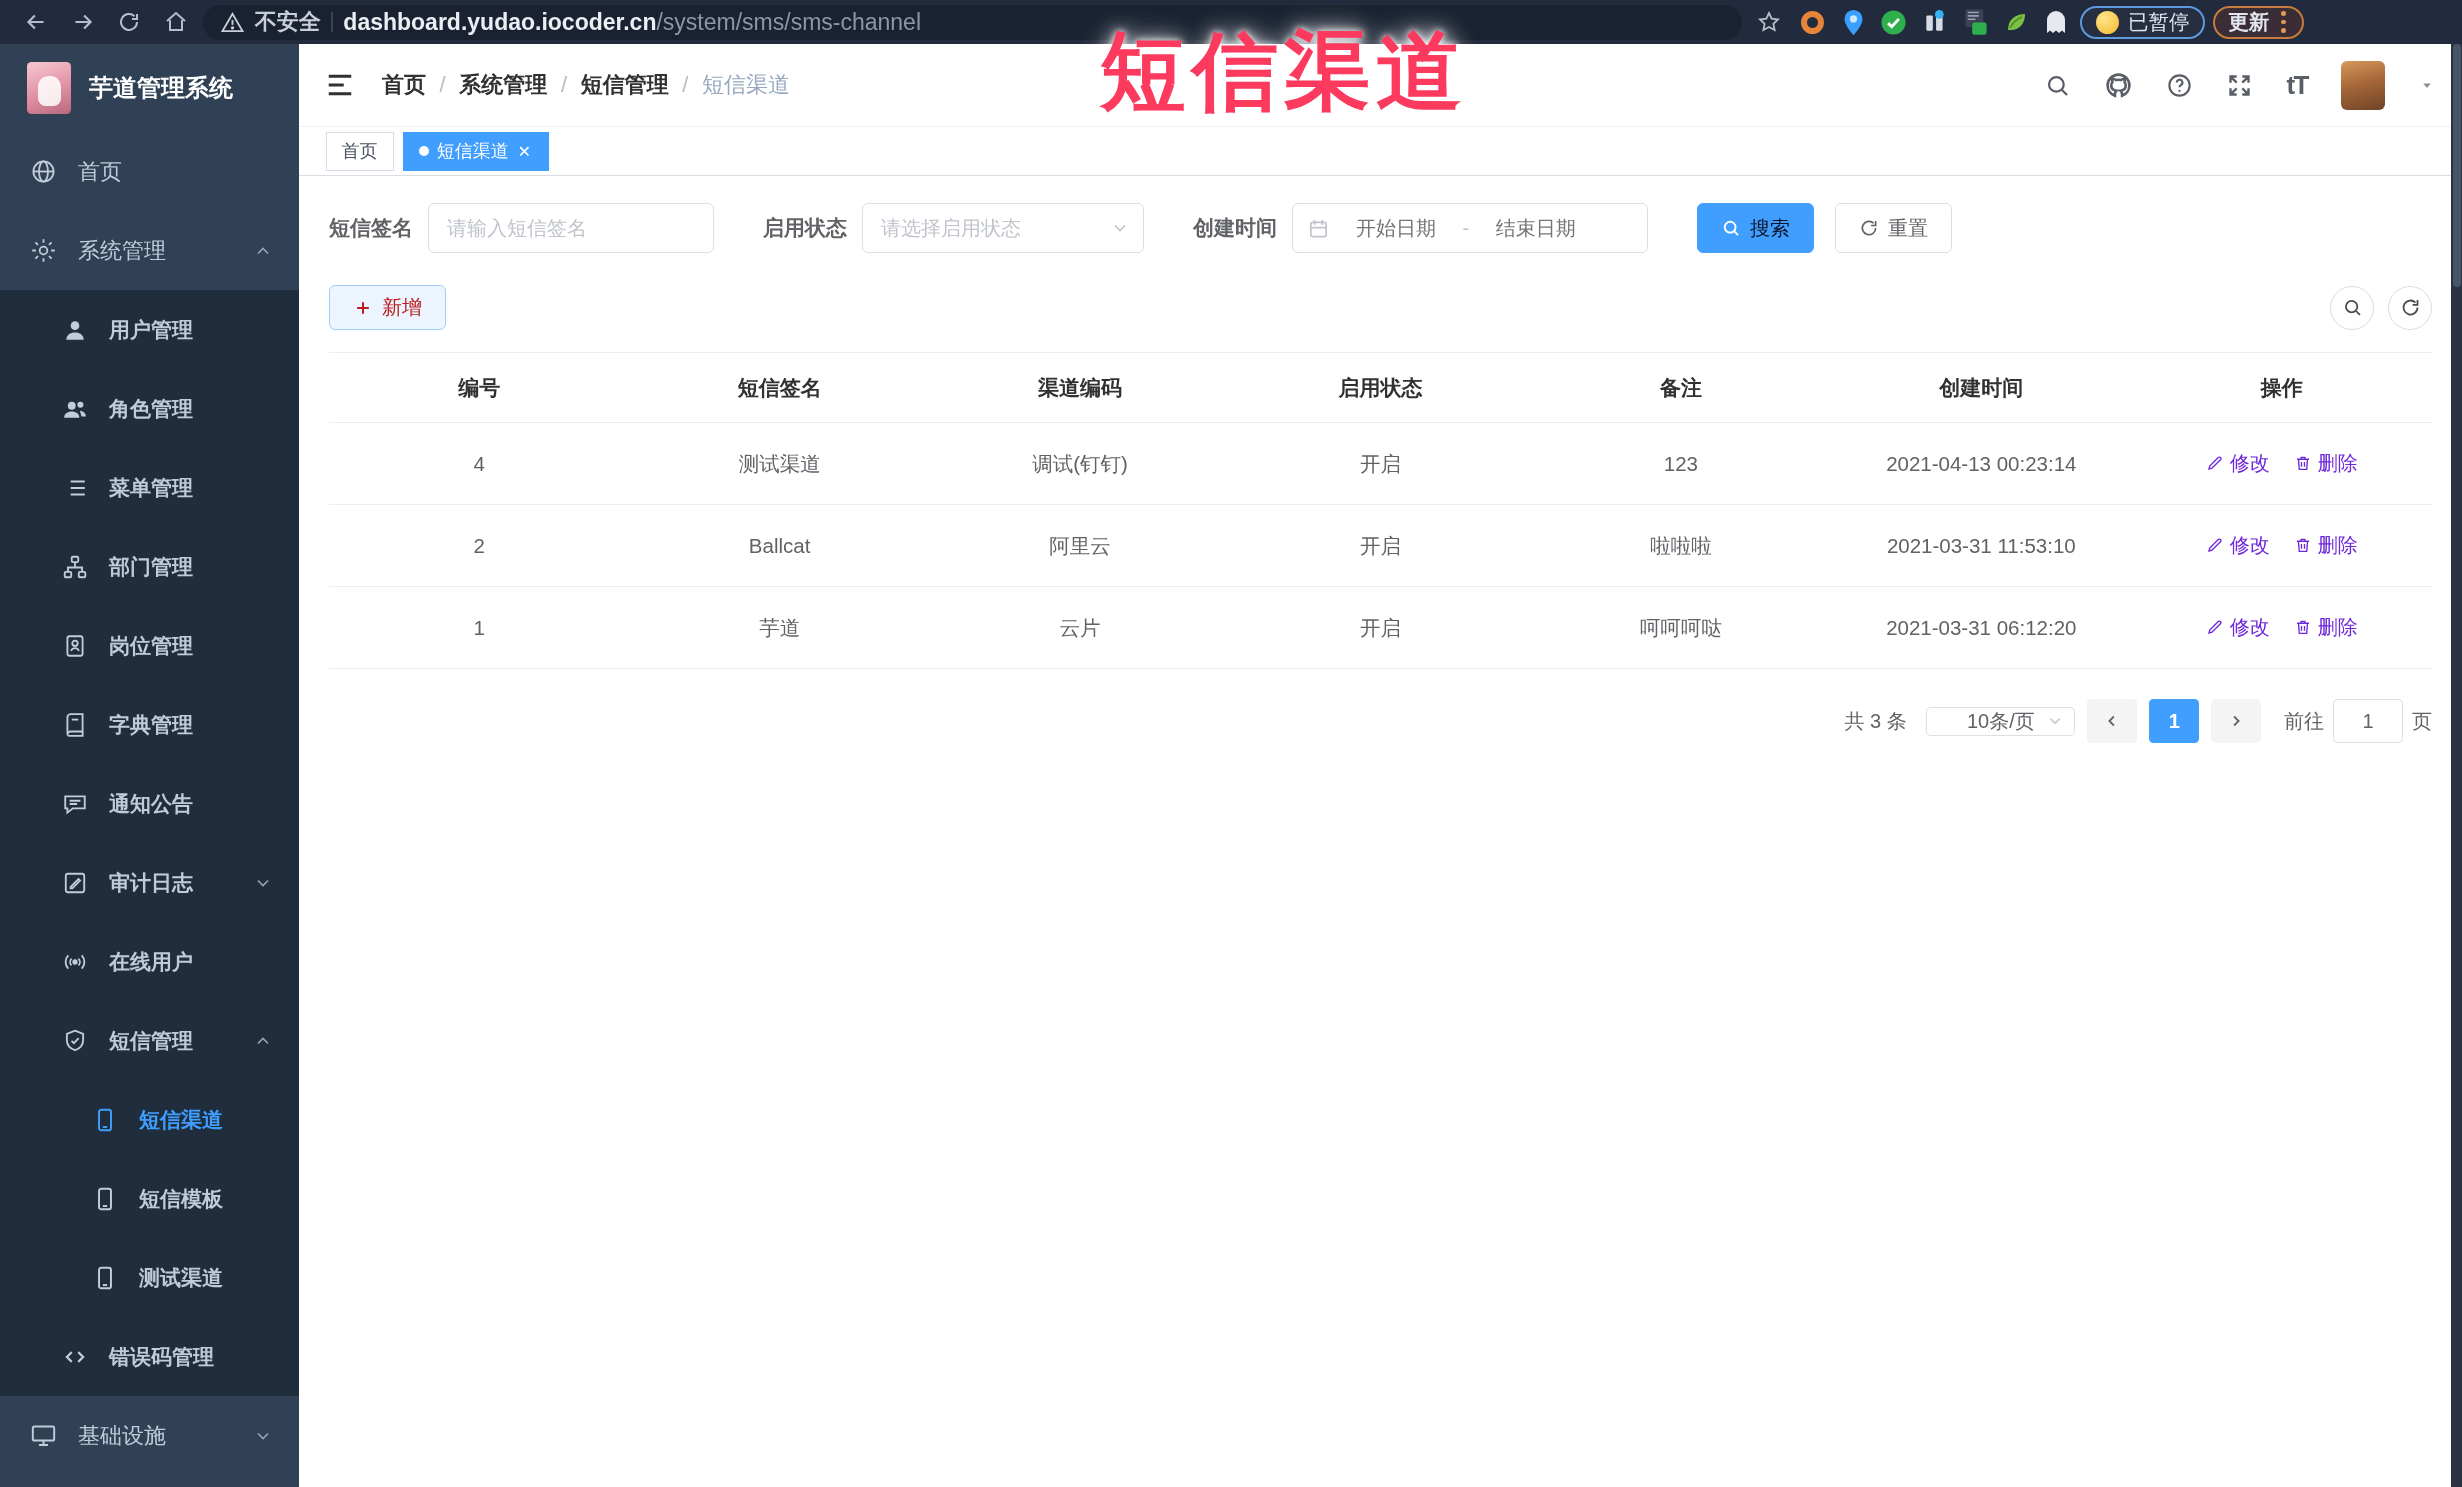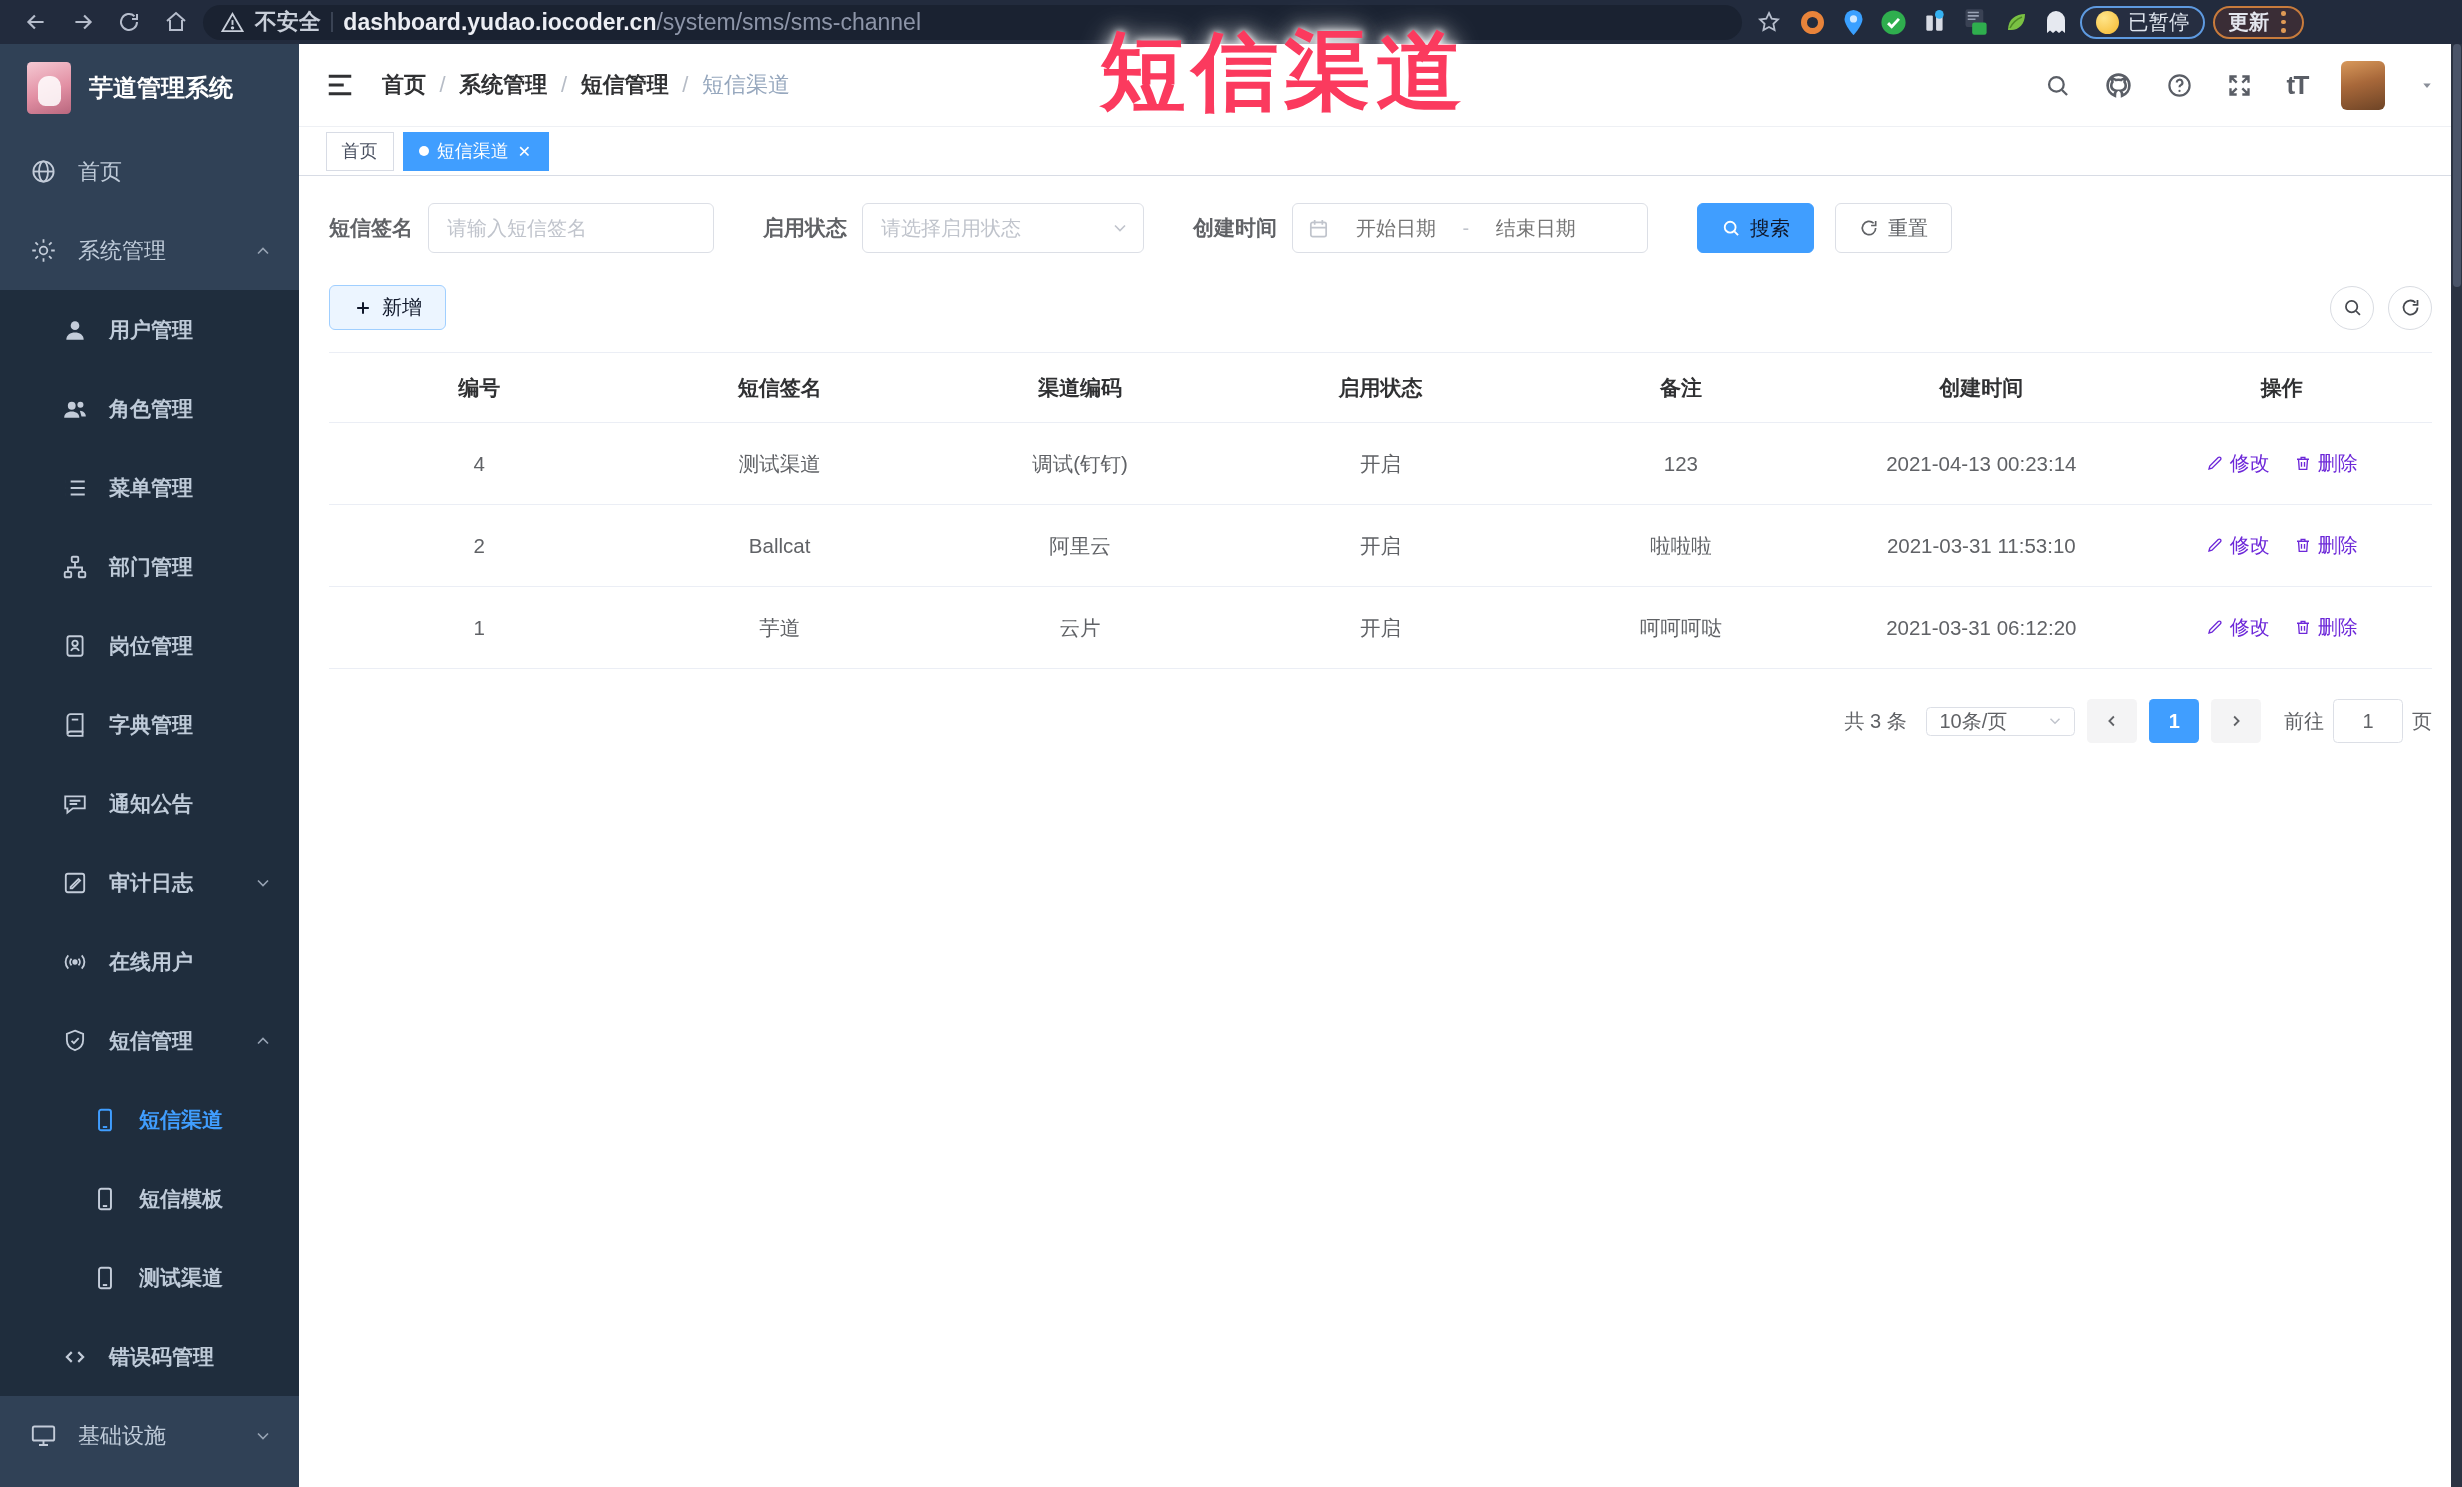--- a/index.html
+++ b/index.html
@@ -72,35 +72,35 @@
   input { font-family:inherit; outline:none; }
   .tin { height:50px; border:0.8px solid #dcdfe6; border-radius:6px; font-size:20px; color:#606266; padding:0 18px; }
   .tin::placeholder { color:#c0c4cc; }
   .selwrap { position:relative; display:inline-flex; align-items:center; }
   .selwrap .chevd { position:absolute; right:13.6px; color:#c0c4cc; pointer-events:none; }
   .drange { height:50px; width:356px; border:0.8px solid #dcdfe6; border-radius:6px; display:flex; align-items:center; padding:0 13.6px; gap:6px; }
   .drange input { border:none; height:45px; font-size:20px; width:121px; text-align:center; color:#606266; }
   .drange .dsep { color:#c0c4cc; font-size:20px; }
   .btn { height:50px; display:inline-flex; align-items:center; justify-content:center; gap:9px; border-radius:6px; font-size:20px; padding:0 23px; cursor:pointer; border:0.8px solid #dcdfe6; background:#fff; color:#606266; white-space:nowrap; }
   .btn.primary { background:#409eff; border-color:#409eff; color:#0f172a; }
-  .btn.plainblue { background:#ecf5ff; border-color:#a0cfff; color:#0f172a; height:45px; font-size:20px; }
+  .btn.plainblue { background:#ecf5ff; border-color:#a0cfff; color:#b91c1c; height:45px; font-size:20px; }
   .toolbar { margin-top:32px; display:flex; align-items:center; }
   .tright { margin-left:auto; display:flex; gap:13.6px; }
   .cbtn2 { width:44px; height:44px; border-radius:50%; border:0.8px solid #d9dce2; display:flex; align-items:center; justify-content:center; color:#46494f; background:#fff; cursor:pointer; }
 
   
   table { width:100%; border-collapse:collapse; table-layout:fixed; margin-top:22px; }
   th { font-size:21px; color:#303133; font-weight:bold; padding:20.5px 0; border-top:0.8px solid #ebeef5; border-bottom:0.8px solid #ebeef5; text-align:center; }
   td { font-size:20.5px; color:#606266; padding:26.5px 0; border-bottom:0.8px solid #ebeef5; text-align:center; }
   .alink { color:#6d28d9; display:inline-flex; align-items:center; gap:6px; margin:0 12px; font-size:20px; cursor:pointer; white-space:nowrap; }
 
   
   .pager { margin-top:30px; display:flex; align-items:center; justify-content:flex-end; gap:12px; font-size:20px; color:#606266; }
   .ptotal { margin-right:7.6px; }
-  .psel { width:149px; height:29px; border:0.8px solid #dcdfe6; border-radius:4.5px; display:flex; align-items:center; padding:0 12px; position:relative; color:#606266; }
+  .psel { width:149px; height:29px; border:0.8px solid #dcdfe6; border-radius:4.5px; display:flex; align-items:center; padding:0 12px; position:relative; color:#606266;justify-content:center; }
   .psel .chevd { position:absolute; right:10.6px; color:#c0c4cc; }
   .pbtn { width:50px; height:44px; border-radius:4.5px; background:#f4f4f5; color:#606266; display:flex; align-items:center; justify-content:center; cursor:pointer; }
   .pbtn.cur { background:#409eff; color:#fff; font-weight:bold; }
   .goto input { width:70px; height:44px; border:0.8px solid #dcdfe6; border-radius:4.5px; text-align:center; font-size:20px; color:#606266; margin:0 9px; }
 
   
   .watermark { position:absolute; left:1100px; top:13.6px; z-index:60; font-size:86px; font-weight:bold; color:#fb3a5e; letter-spacing:6px;
     text-shadow:0 0 7.6px rgba(255,255,255,.95), 0 0 18px rgba(255,255,255,.85), 0 0 30px rgba(255,255,255,.6); }
   .scrollstrip { position:absolute; right:0; top:44px; width:10.6px; bottom:0; background:#2b3342; z-index:40; }
   .scrollstrip .thumb { position:absolute; top:0; left:1.5px; width:7.6px; height:243px; border-radius:3.8px; background:#4a5468; }

